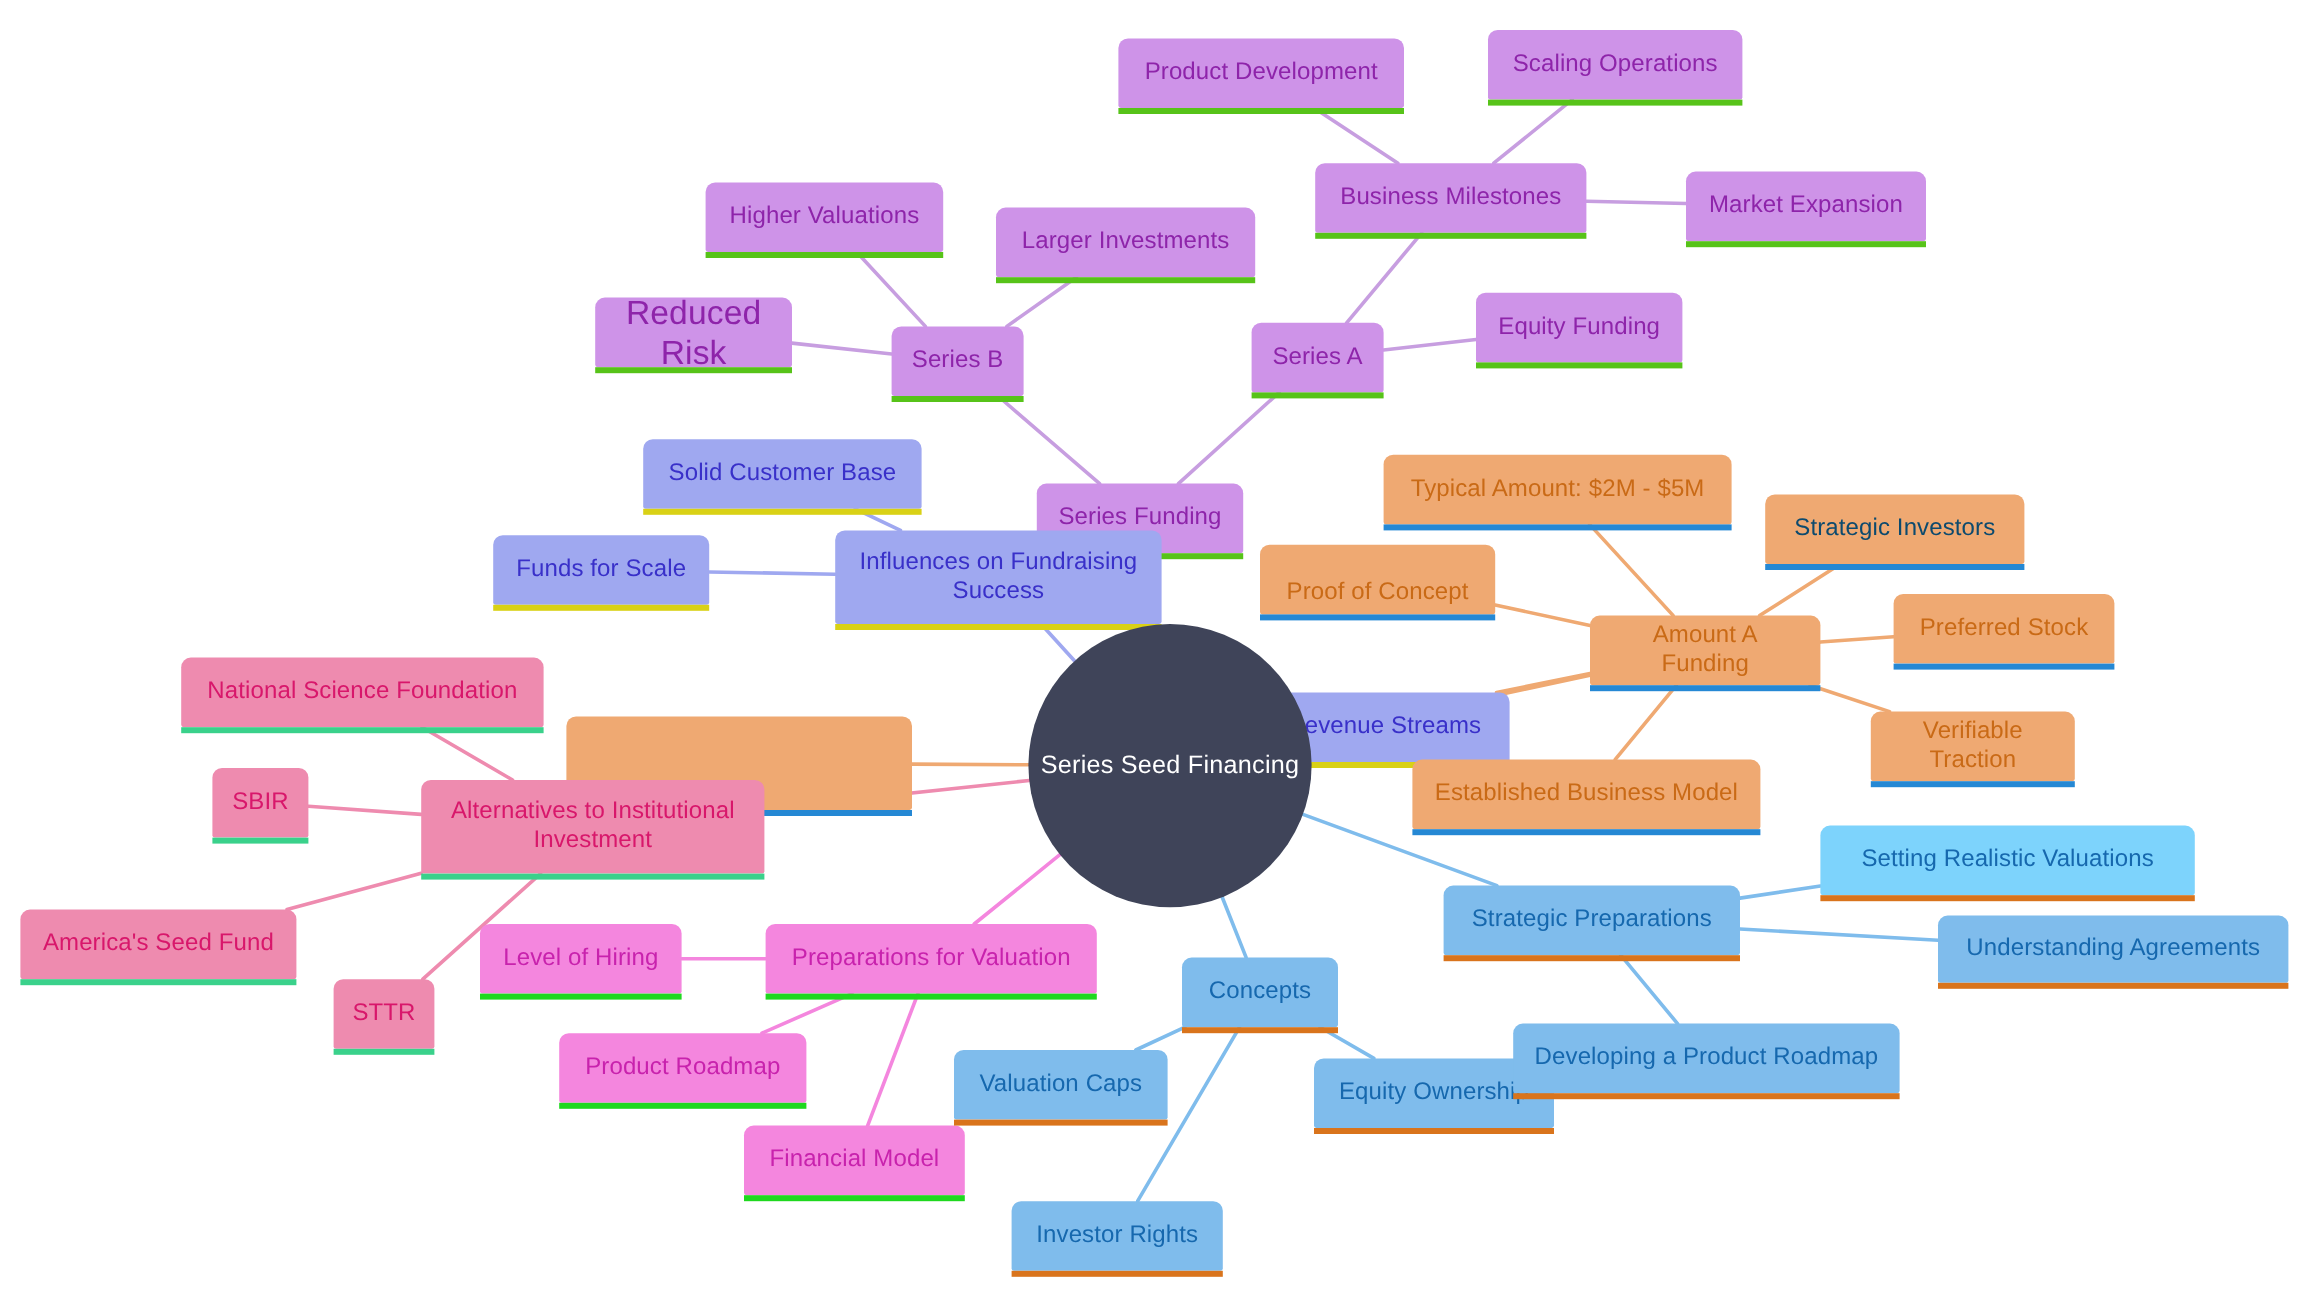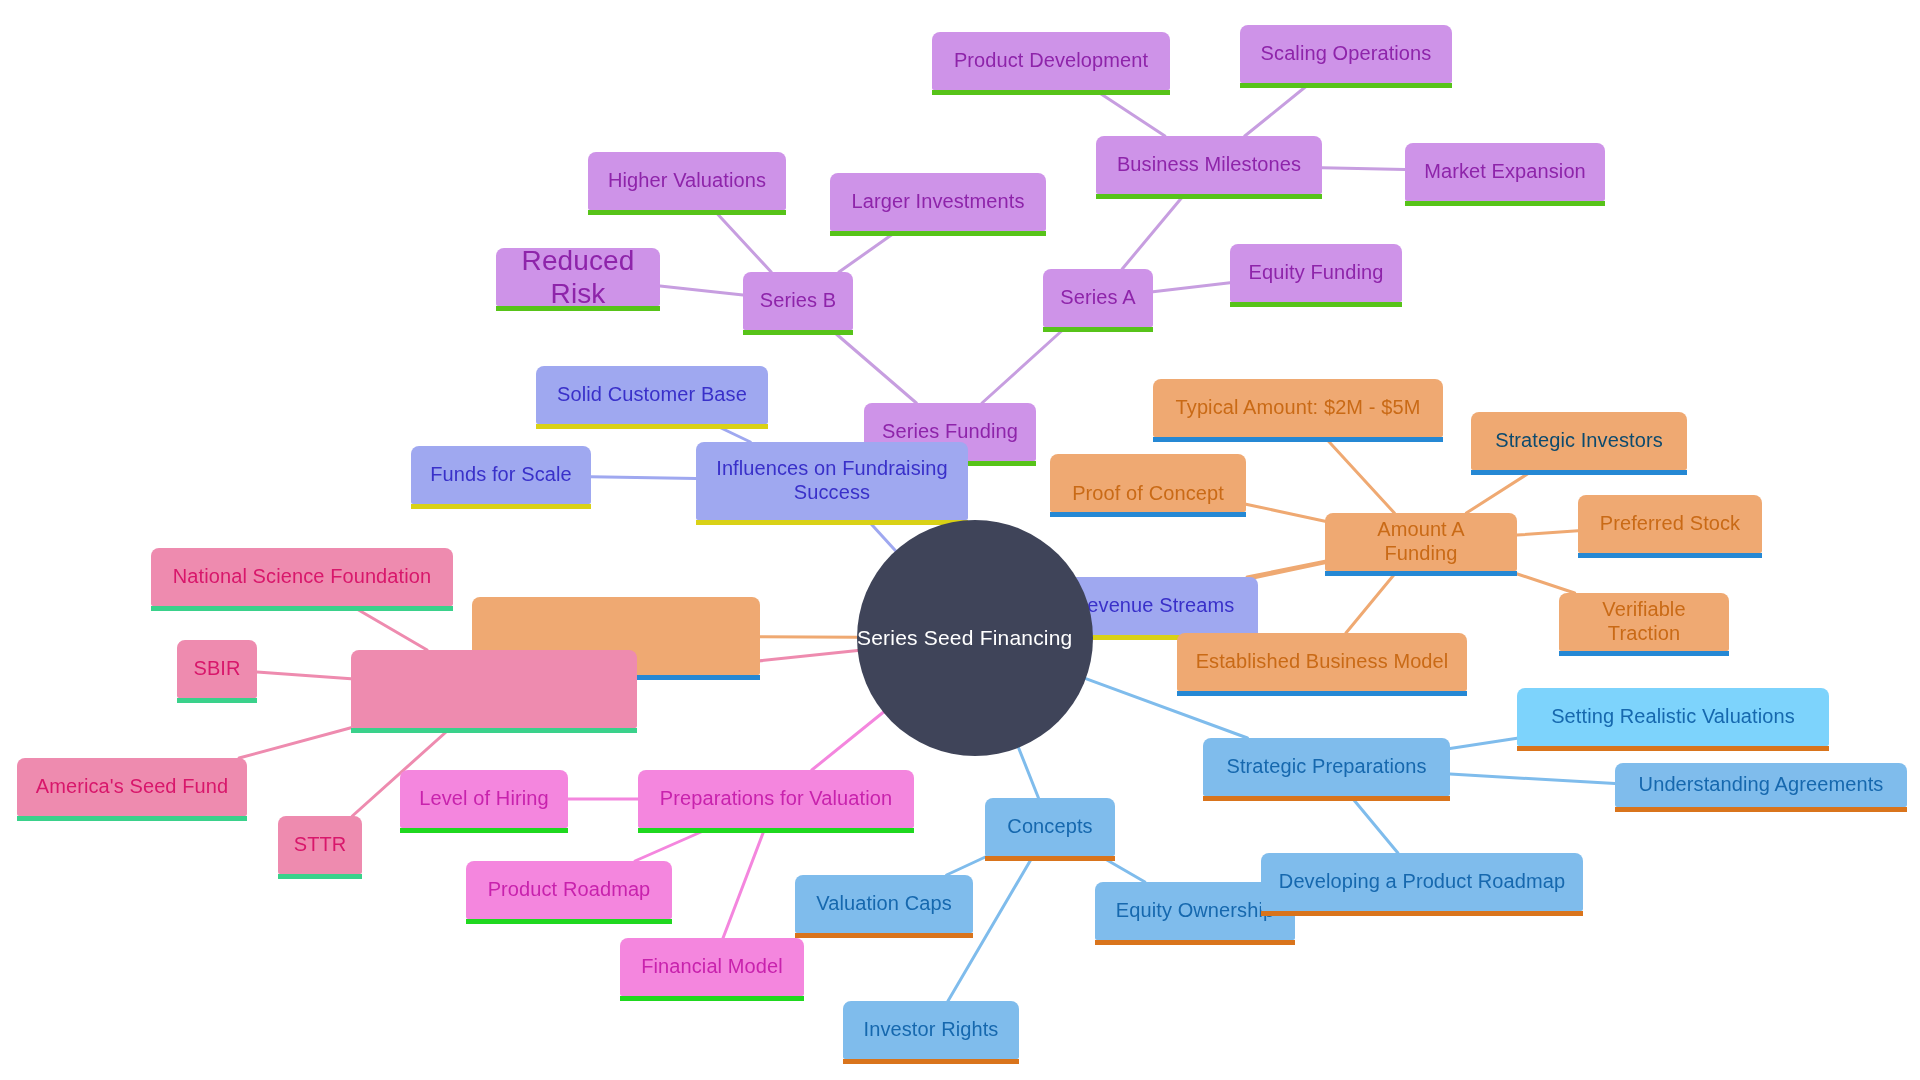--- a/index.html
+++ b/index.html
@@ -47,21 +47,21 @@
     height: 5px;
     width: 100%;
   }
   .root-node {
     position: absolute;
     border-radius: 50%;
     background: #3F4459;
     color: #ffffff;
     display: flex;
     align-items: center;
-    justify-content: flex-start;
+    justify-content: center;
     font-size: 21px;
     letter-spacing: 0.2px;
     z-index: 5;
   }
 </style>
 </head>
 <body>
 
 <div id="canvas">
   <svg id="edges" viewBox="0 0 1920 1080">
@@ -127,32 +127,33 @@
       <div class="node theme-orange" style="left: 1153px; top: 379px; width: 290px; height: 58px; font-size: 20px; background: rgb(239, 169, 114); color: rgb(201, 106, 22);"><span>Typical Amount: $2M - $5M</span><span class="underline" style="background: rgb(37, 136, 212);"></span></div>
       <div class="node theme-orange" style="left: 1471px; top: 412px; width: 216px; height: 58px; font-size: 20px; background: rgb(239, 169, 114); color: #0c4a6e;"><span>Strategic Investors</span><span class="underline" style="background: rgb(37, 136, 212);"></span></div>
       <div class="node theme-orange" style="left: 1050px; top: 454px; width: 196px; height: 58px; font-size: 20px; background: rgb(239, 169, 114); color: rgb(201, 106, 22); align-items: flex-end;"><span>Proof of Concept</span><span class="underline" style="background: rgb(37, 136, 212);"></span></div>
       <div class="node theme-orange" style="left: 1325px; top: 513px; width: 192px; height: 58px; font-size: 20px; background: rgb(239, 169, 114); color: rgb(201, 106, 22);"><span>Amount A Funding</span><span class="underline" style="background: rgb(37, 136, 212);"></span></div>
       <div class="node theme-orange" style="left: 1578px; top: 495px; width: 184px; height: 58px; font-size: 20px; background: rgb(239, 169, 114); color: rgb(201, 106, 22);"><span>Preferred Stock</span><span class="underline" style="background: rgb(37, 136, 212);"></span></div>
       <div class="node theme-orange" style="left: 1559px; top: 593px; width: 170px; height: 58px; font-size: 20px; background: rgb(239, 169, 114); color: rgb(201, 106, 22);"><span>Verifiable Traction</span><span class="underline" style="background: rgb(37, 136, 212);"></span></div>
       <div class="node theme-orange" style="left: 1177px; top: 633px; width: 290px; height: 58px; font-size: 20px; background: rgb(239, 169, 114); color: rgb(201, 106, 22);"><span>Established Business Model</span><span class="underline" style="background: rgb(37, 136, 212);"></span></div>
       <div class="node theme-orange" style="left: 472px; top: 597px; width: 288px; height: 78px; font-size: 20px; background: rgb(239, 169, 114); color: rgb(201, 106, 22);"><span class="underline" style="background: rgb(37, 136, 212);"></span></div>
       <div class="node theme-pink" style="left: 151px; top: 548px; width: 302px; height: 58px; font-size: 20px; background: rgb(238, 139, 175); color: rgb(216, 23, 107);"><span>National Science Foundation</span><span class="underline" style="background: rgb(58, 209, 139);"></span></div>
       <div class="node theme-pink" style="left: 177px; top: 640px; width: 80px; height: 58px; font-size: 20px; background: rgb(238, 139, 175); color: rgb(216, 23, 107);"><span>SBIR</span><span class="underline" style="background: rgb(58, 209, 139);"></span></div>
-      <div class="node theme-pink" style="left: 351px; top: 650px; width: 286px; height: 78px; font-size: 20px; background: rgb(238, 139, 175); color: rgb(216, 23, 107);"><span class="underline" style="background: rgb(58, 209, 139);"></span></div>
+      <div class="node theme-pink" style="left: 351px; top: 650px; width: 286px; height: 78px; font-size: 20px; background: rgb(238, 139, 175); color: rgb(216, 23, 107);"><span>Alternatives to Institutional
+Investment</span><span class="underline" style="background: rgb(58, 209, 139);"></span></div>
       <div class="node theme-pink" style="left: 17px; top: 758px; width: 230px; height: 58px; font-size: 20px; background: rgb(238, 139, 175); color: rgb(216, 23, 107);"><span>America's Seed Fund</span><span class="underline" style="background: rgb(58, 209, 139);"></span></div>
       <div class="node theme-pink" style="left: 278px; top: 816px; width: 84px; height: 58px; font-size: 20px; background: rgb(238, 139, 175); color: rgb(216, 23, 107);"><span>STTR</span><span class="underline" style="background: rgb(58, 209, 139);"></span></div>
       <div class="node theme-magenta" style="left: 400px; top: 770px; width: 168px; height: 58px; font-size: 20px; background: rgb(244, 134, 222); color: rgb(200, 34, 173);"><span>Level of Hiring</span><span class="underline" style="background: rgb(31, 216, 31);"></span></div>
       <div class="node theme-magenta" style="left: 638px; top: 770px; width: 276px; height: 58px; font-size: 20px; background: rgb(244, 134, 222); color: rgb(200, 34, 173);"><span>Preparations for Valuation</span><span class="underline" style="background: rgb(31, 216, 31);"></span></div>
       <div class="node theme-magenta" style="left: 466px; top: 861px; width: 206px; height: 58px; font-size: 20px; background: rgb(244, 134, 222); color: rgb(200, 34, 173);"><span>Product Roadmap</span><span class="underline" style="background: rgb(31, 216, 31);"></span></div>
       <div class="node theme-magenta" style="left: 620px; top: 938px; width: 184px; height: 58px; font-size: 20px; background: rgb(244, 134, 222); color: rgb(200, 34, 173);"><span>Financial Model</span><span class="underline" style="background: rgb(31, 216, 31);"></span></div>
       <div class="node theme-skyblue" style="left: 985px; top: 798px; width: 130px; height: 58px; font-size: 20px; background: rgb(127, 188, 236); color: rgb(22, 104, 174);"><span>Concepts</span><span class="underline" style="background: rgb(217, 116, 28);"></span></div>
       <div class="node theme-skyblue" style="left: 795px; top: 875px; width: 178px; height: 58px; font-size: 20px; background: rgb(127, 188, 236); color: rgb(22, 104, 174);"><span>Valuation Caps</span><span class="underline" style="background: rgb(217, 116, 28);"></span></div>
       <div class="node theme-skyblue" style="left: 1095px; top: 882px; width: 200px; height: 58px; font-size: 20px; background: rgb(127, 188, 236); color: rgb(22, 104, 174);"><span>Equity Ownership</span><span class="underline" style="background: rgb(217, 116, 28);"></span></div>
       <div class="node theme-skyblue" style="left: 843px; top: 1001px; width: 176px; height: 58px; font-size: 20px; background: rgb(127, 188, 236); color: rgb(22, 104, 174);"><span>Investor Rights</span><span class="underline" style="background: rgb(217, 116, 28);"></span></div>
       <div class="node theme-skyblue" style="left: 1203px; top: 738px; width: 247px; height: 58px; font-size: 20px; background: rgb(127, 188, 236); color: rgb(22, 104, 174);"><span>Strategic Preparations</span><span class="underline" style="background: rgb(217, 116, 28);"></span></div>
       <div class="node theme-skyblue" style="left: 1517px; top: 688px; width: 312px; height: 58px; font-size: 20px; background: #7dd3fc; color: rgb(22, 104, 174);"><span>Setting Realistic Valuations</span><span class="underline" style="background: rgb(217, 116, 28);"></span></div>
-      <div class="node theme-skyblue" style="left: 1615px; top: 763px; width: 292px; height: 44px; font-size: 20px; background: rgb(127, 188, 236); color: rgb(22, 104, 174);"><span>Understanding Agreements</span><span class="underline" style="background: rgb(217, 116, 28);"></span></div>
+      <div class="node theme-skyblue" style="left: 1615px; top: 763px; width: 292px; height: 56px; font-size: 20px; background: rgb(127, 188, 236); color: rgb(22, 104, 174);"><span>Understanding Agreements</span><span class="underline" style="background: rgb(217, 116, 28);"></span></div>
       <div class="node theme-skyblue" style="left: 1261px; top: 853px; width: 322px; height: 58px; font-size: 20px; background: rgb(127, 188, 236); color: rgb(22, 104, 174);"><span>Developing a Product Roadmap</span><span class="underline" style="background: rgb(217, 116, 28);"></span></div>
       <div class="root-node" style="left: 857px; top: 520px; width: 236px; height: 236px; background: rgb(63, 68, 89); color: rgb(255, 255, 255);">
         <span>Series Seed Financing</span>
       </div>
     </div>
 </div>
 
 </body></html>

